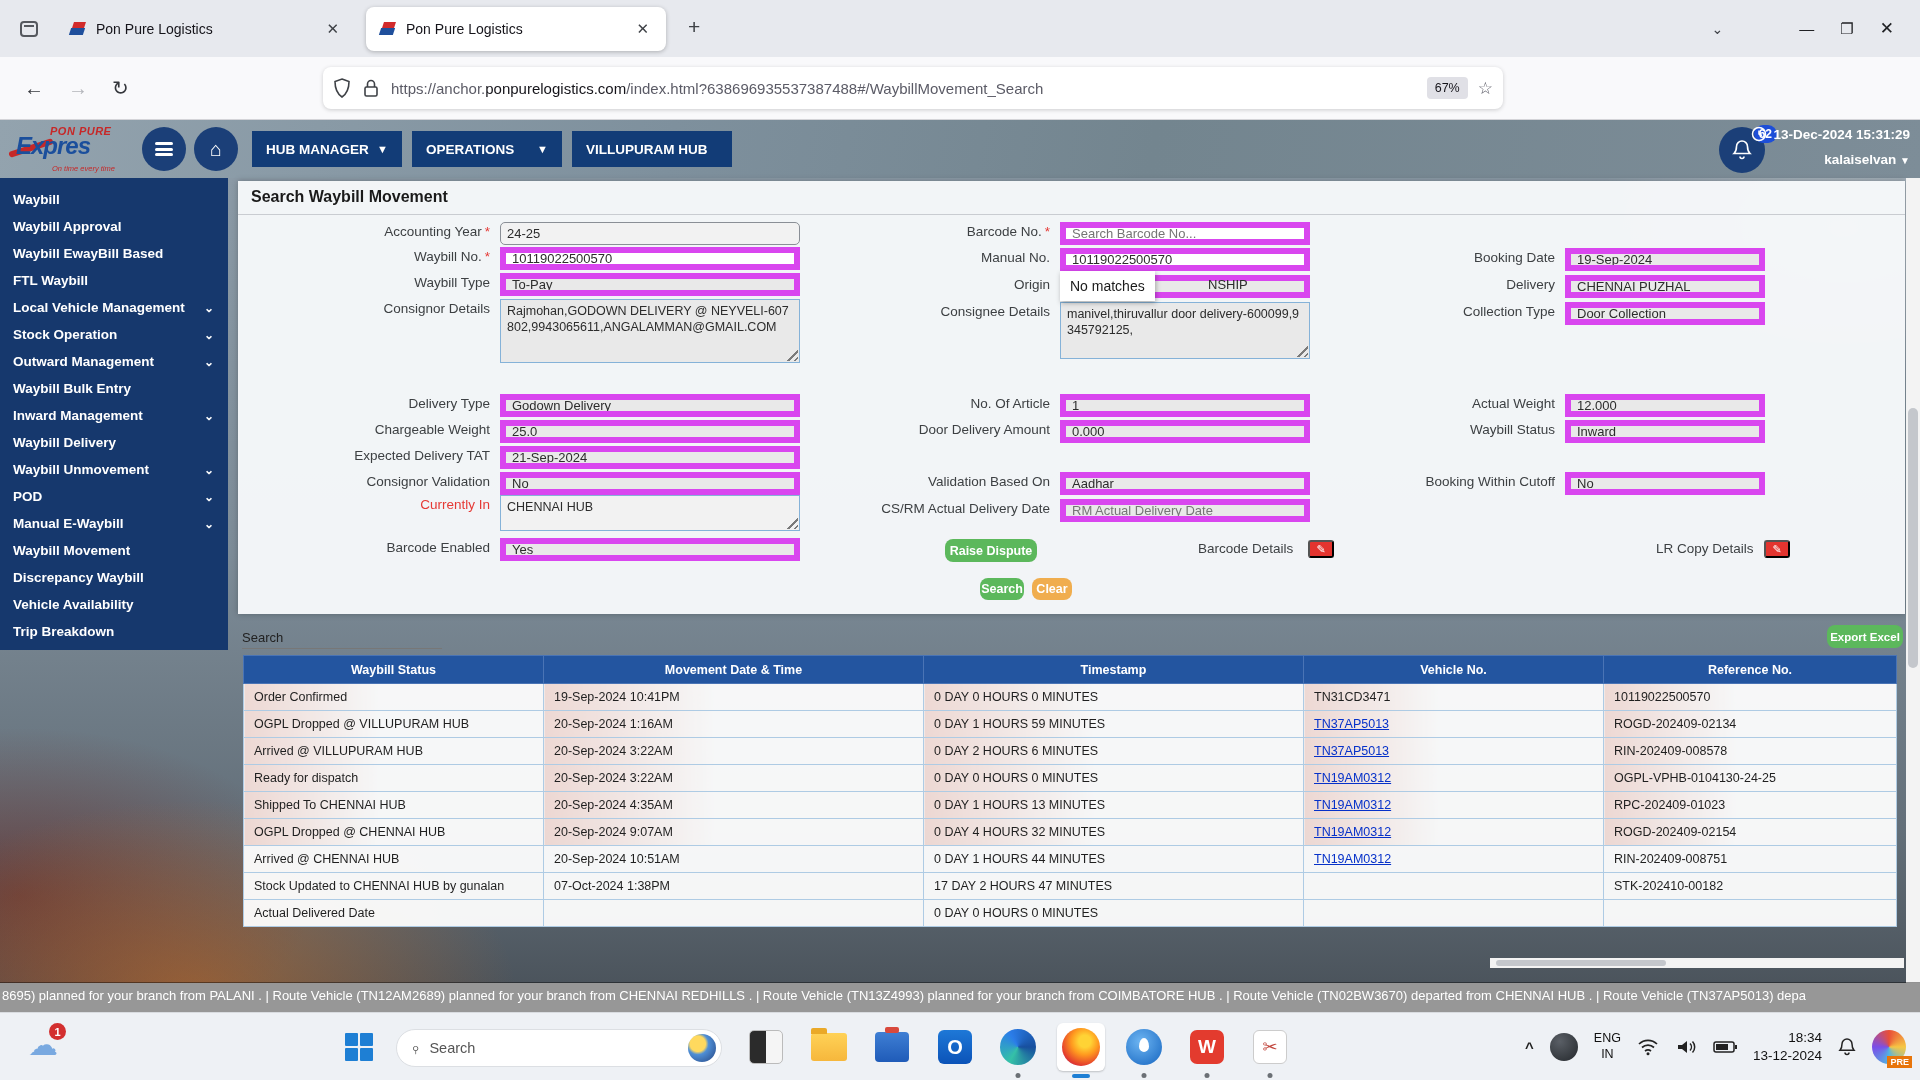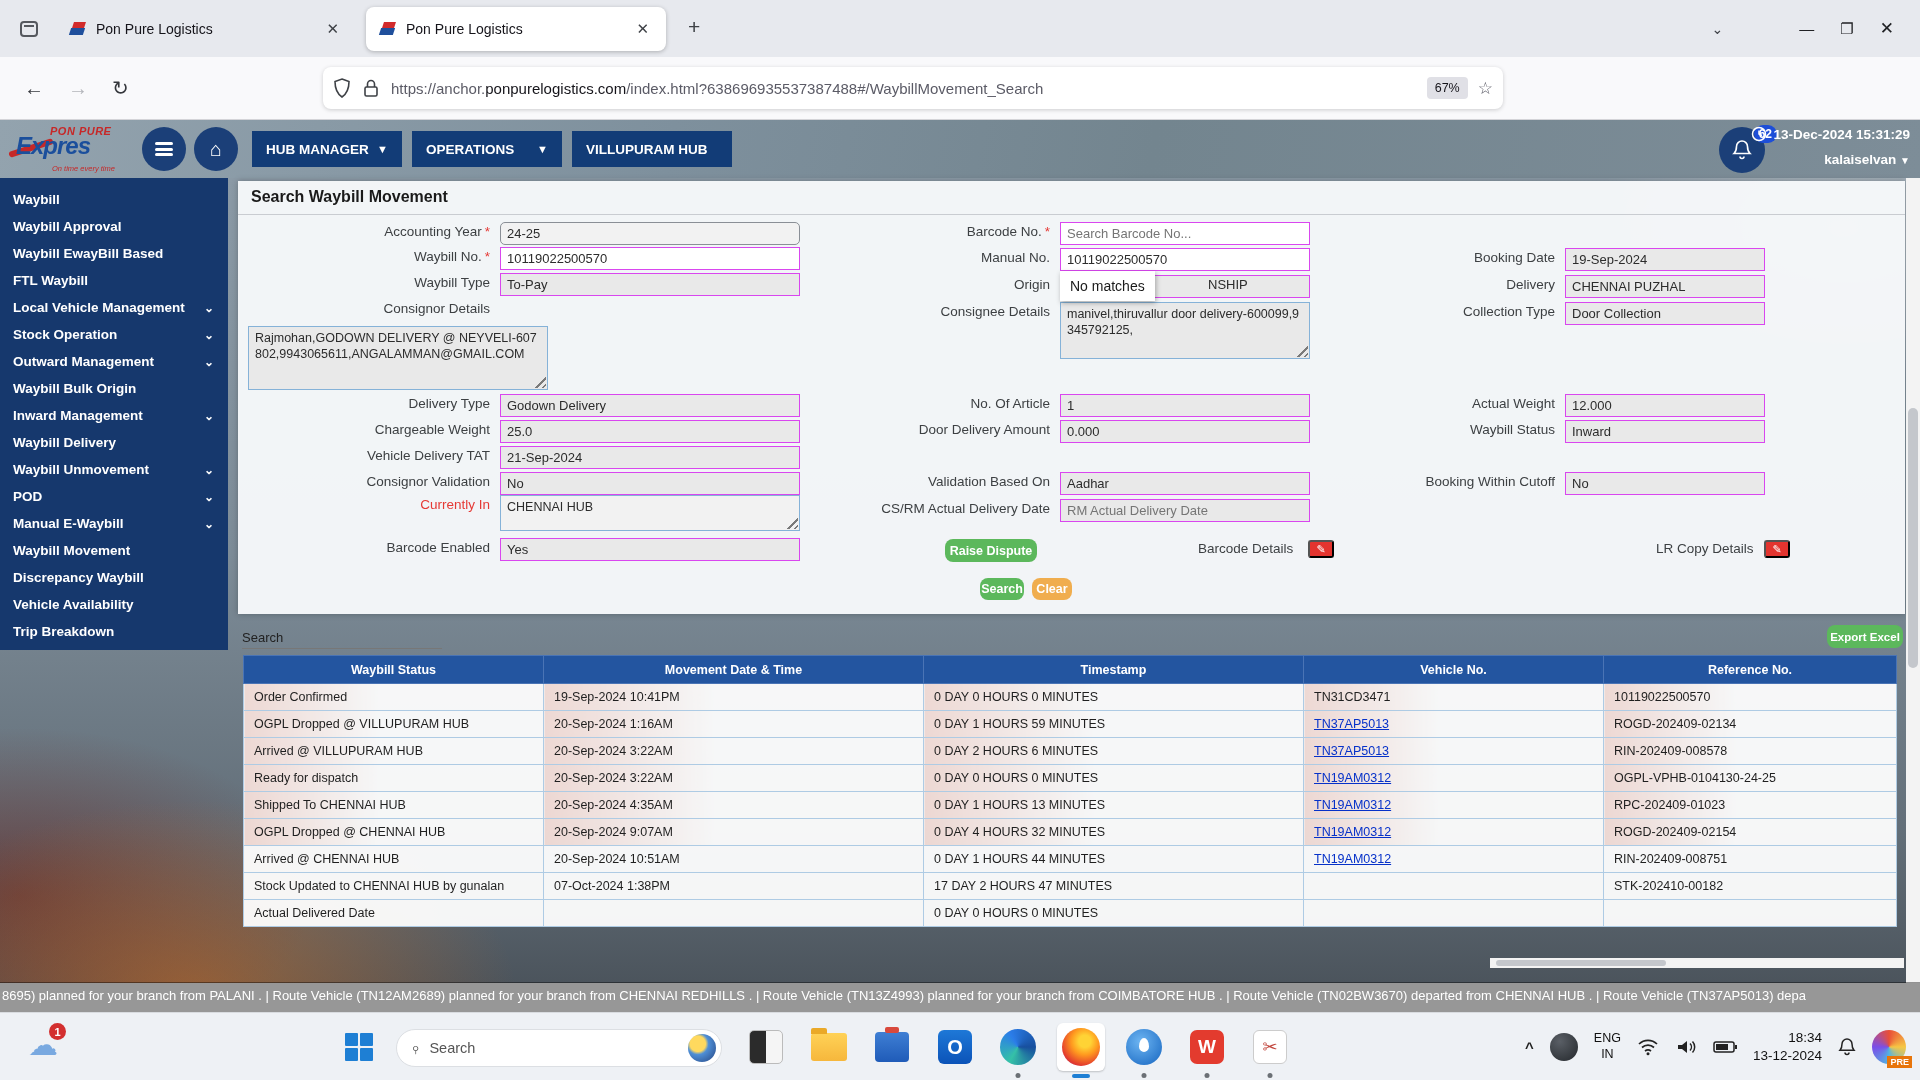--- a/index.html
+++ b/index.html
@@ -77,21 +77,21 @@
 
   
   .panel { position:absolute; left:238px; top:181px; width:1667px; height:433px; background:rgba(246,248,250,.97); box-shadow:0 0 6px rgba(0,0,0,.25); }
   .panel-title { position:absolute; left:13px; top:7px; font-size:16px; font-weight:bold; color:#1a1a1a; }
   .panel-title-line { position:absolute; left:0; top:33px; width:100%; height:1px; background:#c9ccd1; }
   .frow { position:absolute; display:flex; align-items:flex-start; }
   .flabel { width:242px; text-align:right; font-size:13.5px; color:#3d4043; padding-top:2px; }
   .flabel .req { color:#e53935; margin-left:3px; }
   .flabel.red { color:#e53935; }
   .fgap { width:10px; flex:0 0 10px; }
-  input.fld, .fld-div { height:23px; border:1px solid #d946ef; background:#e9e9e9; font-size:13px; color:#2c2c2c; padding:0 6px; font-family:"Liberation Sans",sans-serif; }
+  input.fld, .fld-div { height:23px; border:6px solid #d946ef; background:#e9e9e9; font-size:13px; color:#2c2c2c; padding:0 6px; font-family:"Liberation Sans",sans-serif; }
   input.fld.editable { background:#fff; }
   .w300 { width:300px; } .w250 { width:250px; } .w200 { width:200px; }
   input.fld.rounded { border:1px solid #8a8f96; border-radius:5px; background:#f2f2f2; height:23px; }
   .ta { border:1px solid #85b2d8; background:#e9e9e9; font-size:12.5px; color:#2c2c2c; padding:3px 6px; line-height:1.3; position:relative; overflow:hidden; word-break:break-all; }
   .ta::after { content:""; position:absolute; right:1px; bottom:1px; width:14px; height:14px;
     background:repeating-linear-gradient(135deg, transparent 0 3px, #7a7a7a 3px 4.5px); clip-path:polygon(100% 0,100% 100%,0 100%); }
   .origin-wrap { position:relative; }
   .popup-nomatch { position:absolute; left:0; top:-4px; height:30px; background:#fff; box-shadow:1px 2px 5px rgba(0,0,0,.3); font-size:14px; color:#1a1a1a; display:flex; align-items:center; padding:0 10px; z-index:5; }
   .origin-visible { position:absolute; left:148px; top:2px; font-size:13px; color:#2c2c2c; }
   .btn { border:none; border-radius:8px; color:#fff; font-size:12.5px; font-weight:bold; display:inline-flex; align-items:center; justify-content:center; font-family:"Liberation Sans",sans-serif; }
@@ -304,21 +304,21 @@
       </div>
     <div class="side-item">
         <span>Stock Operation</span>
         <span class="chev">⌄</span>
       </div>
     <div class="side-item">
         <span>Outward Management</span>
         <span class="chev">⌄</span>
       </div>
     <div class="side-item">
-        <span>Waybill Bulk Origin</span>
+        <span>Waybill Bulk Entry</span>
       </div>
     <div class="side-item">
         <span>Inward Management</span>
         <span class="chev">⌄</span>
       </div>
     <div class="side-item">
         <span>Waybill Delivery</span>
       </div>
     <div class="side-item">
         <span>Waybill Unmovement</span>
@@ -358,37 +358,37 @@
     <div class="frow" style="left:10px; top:66px;">
       <div class="flabel"><span>Waybill No.</span><span class="req">*</span></div>
         <div class="fgap"></div>
       <input class="fld editable w300" readonly="" value="10119022500570" style="">
     </div>
     <div class="frow" style="left:10px; top:92px;">
       <div class="flabel"><span>Waybill Type</span></div>
         <div class="fgap"></div>
       <input class="fld w300" readonly="" value="To-Pay" style="">
     </div>
-    <div class="frow" style="left:10px; top:118px;flex-direction:column;">
+    <div class="frow" style="left:10px; top:118px;">
       <div class="flabel"><span>Consignor Details</span></div>
         <div class="fgap"></div>
       <div class="ta w300" style="height:64px">Rajmohan,GODOWN DELIVERY @ NEYVELI-607802,9943065611,ANGALAMMAN@GMAIL.COM</div>
     </div>
     <div class="frow" style="left:10px; top:213px;">
       <div class="flabel"><span>Delivery Type</span></div>
         <div class="fgap"></div>
       <input class="fld w300" readonly="" value="Godown Delivery" style="">
     </div>
     <div class="frow" style="left:10px; top:239px;">
       <div class="flabel"><span>Chargeable Weight</span></div>
         <div class="fgap"></div>
       <input class="fld w300" readonly="" value="25.0" style="">
     </div>
     <div class="frow" style="left:10px; top:265px;">
-      <div class="flabel"><span>Vehicle Delivery TAT</span></div>
+      <div class="flabel"><span>Expected Delivery TAT</span></div>
         <div class="fgap"></div>
       <input class="fld w300" readonly="" value="21-Sep-2024" style="">
     </div>
     <div class="frow" style="left:10px; top:291px;">
       <div class="flabel"><span>Consignor Validation</span></div>
         <div class="fgap"></div>
       <input class="fld w300" readonly="" value="No" style="">
     </div>
     <div class="frow" style="left:10px; top:314px;">
       <div class="flabel red"><span>Currently In</span></div>

